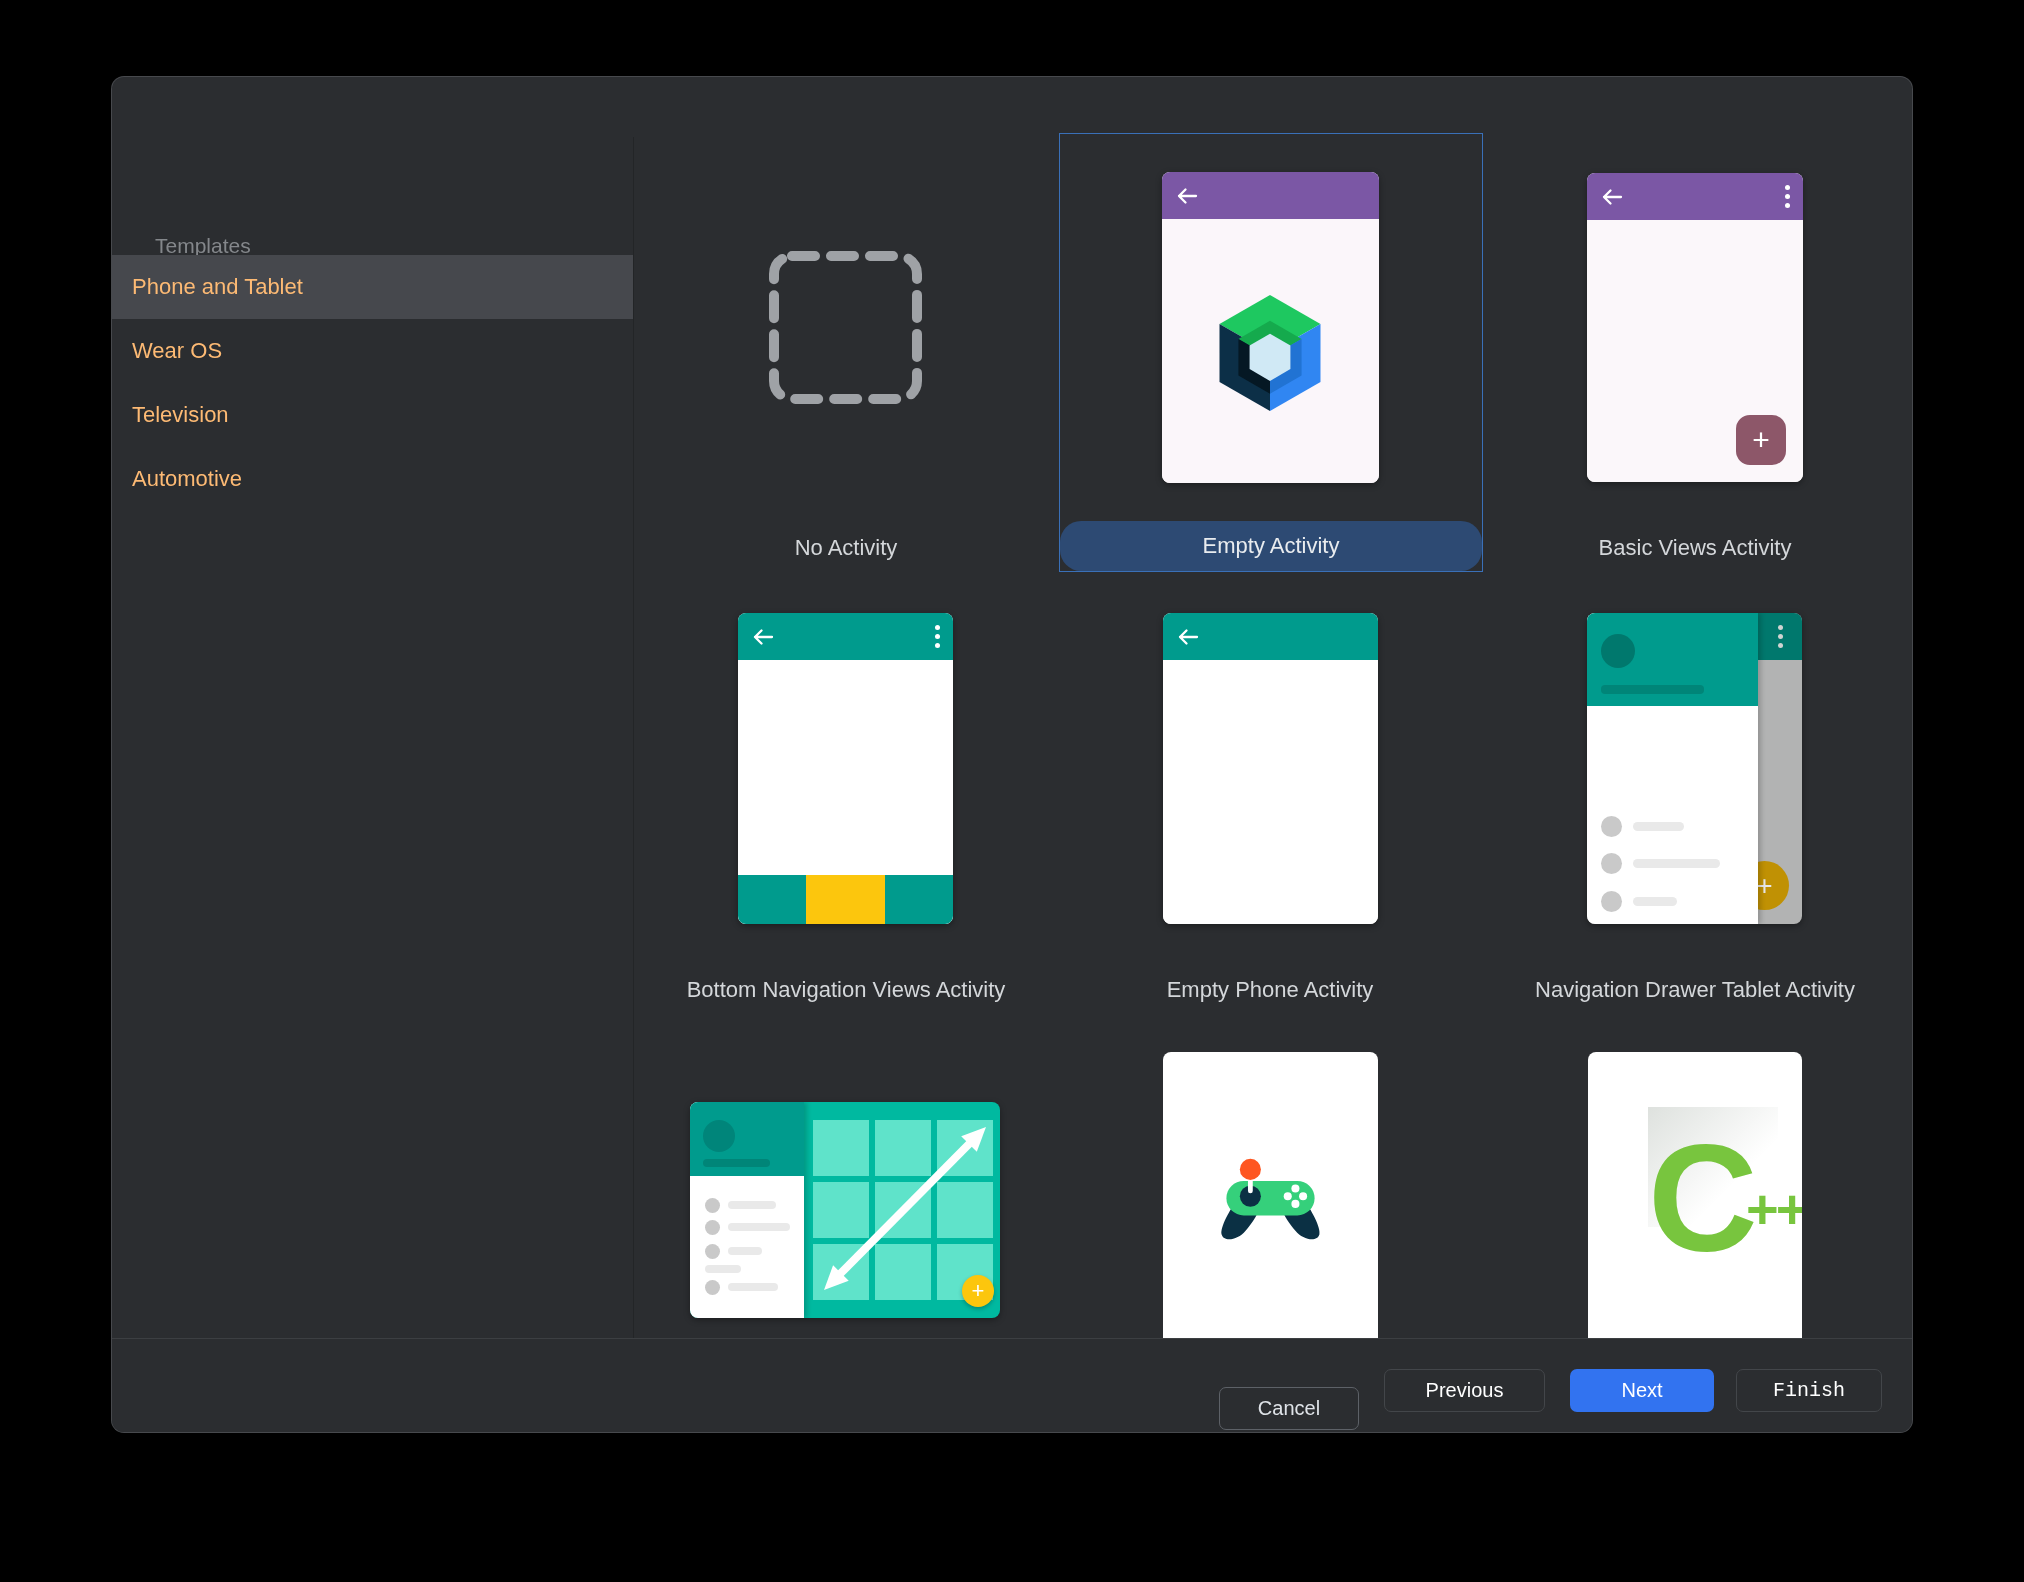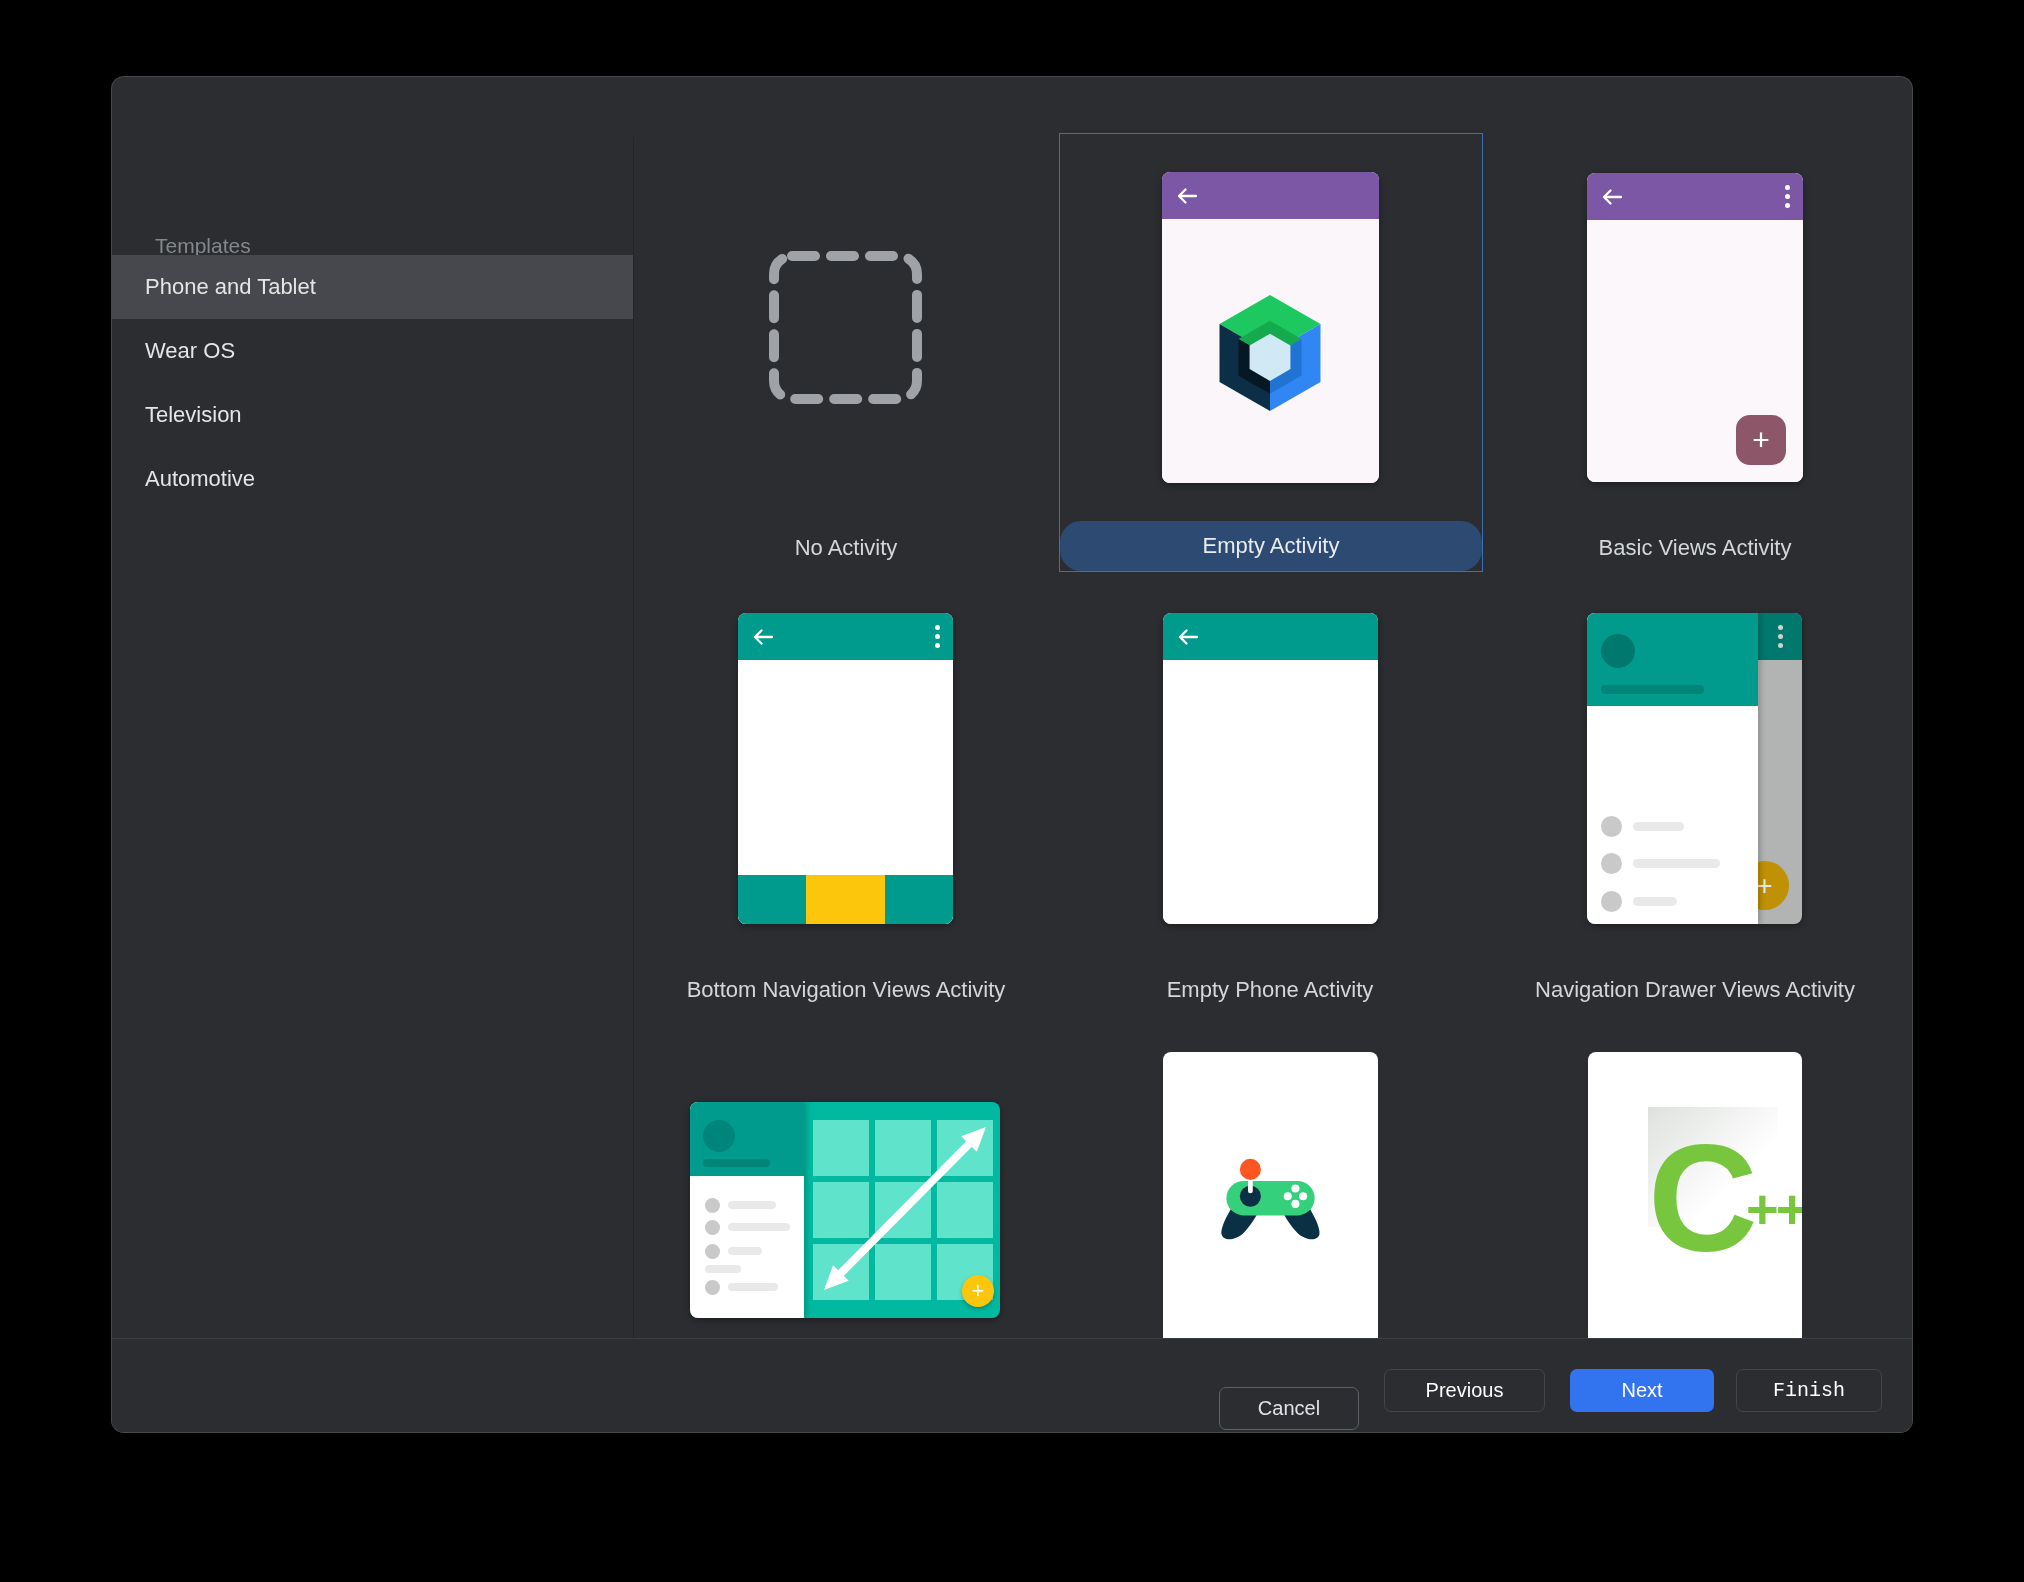--- a/index.html
+++ b/index.html
@@ -28,21 +28,21 @@
     position:absolute; left:0; right:0; top:0; height:60px; line-height:62px;
     text-align:center; font-size:23px; font-weight:700; color:#b9bdc1;
   }
 
   
   .sidebar { position:absolute; left:0; top:60px; width:521px; bottom:94px; }
   .vdivider { position:absolute; left:521px; top:60px; height:1201px; width:1px; background:#232527; }
   .sb-header { position:absolute; left:43px; top:97px; font-size:21px; color:#84878b; }
   .sb-item {
     position:absolute; left:0; width:521px; height:64px; line-height:64px;
-    padding-left:33px; box-sizing:border-box; font-size:22px; color:#e5e5e5; cursor:default;
+    padding-left:20px; box-sizing:border-box; font-size:22px; color:#fdba74; cursor:default;
   }
   .sb-item.selected { background:#46484d; }
 
   
   .cell-label { position:absolute; height:32px; line-height:32px; text-align:center;
     font-size:22px; color:#d4d7da; }
 
   
   .selbox { position:absolute; left:947px; top:56px; width:424px; height:439px;
     border:1px solid #3a70b8; box-sizing:border-box; }
@@ -244,21 +244,21 @@
       </div>
       <span class="ph-dot" style="left:14px; top:203px; width:21px; height:21px"></span>
       <span class="ph-bar" style="left:46px; top:209px; width:51px"></span>
       <span class="ph-dot" style="left:14px; top:240px; width:21px; height:21px"></span>
       <span class="ph-bar" style="left:46px; top:246px; width:87px"></span>
       <span class="ph-dot" style="left:14px; top:278px; width:21px; height:21px"></span>
       <span class="ph-bar" style="left:46px; top:284px; width:44px"></span>
 
     </div>
   </div>
-  <div class="cell-label" style="left:1383px; top:897px; width:400px">Navigation Drawer Views Activity</div>
+  <div class="cell-label" style="left:1383px; top:897px; width:400px">Navigation Drawer Tablet Activity</div>
 
   <div class="card rs" style="left:578px; top:1025px; width:310px; height:216px">
     <div class="rs-tile" style="left:123px; top:18px"></div>
     <div class="rs-tile" style="left:185px; top:18px"></div>
     <div class="rs-tile" style="left:247px; top:18px"></div>
     <div class="rs-tile" style="left:123px; top:80px"></div>
     <div class="rs-tile" style="left:185px; top:80px"></div>
     <div class="rs-tile" style="left:247px; top:80px"></div>
     <div class="rs-tile" style="left:123px; top:142px"></div>
     <div class="rs-tile" style="left:185px; top:142px"></div>

